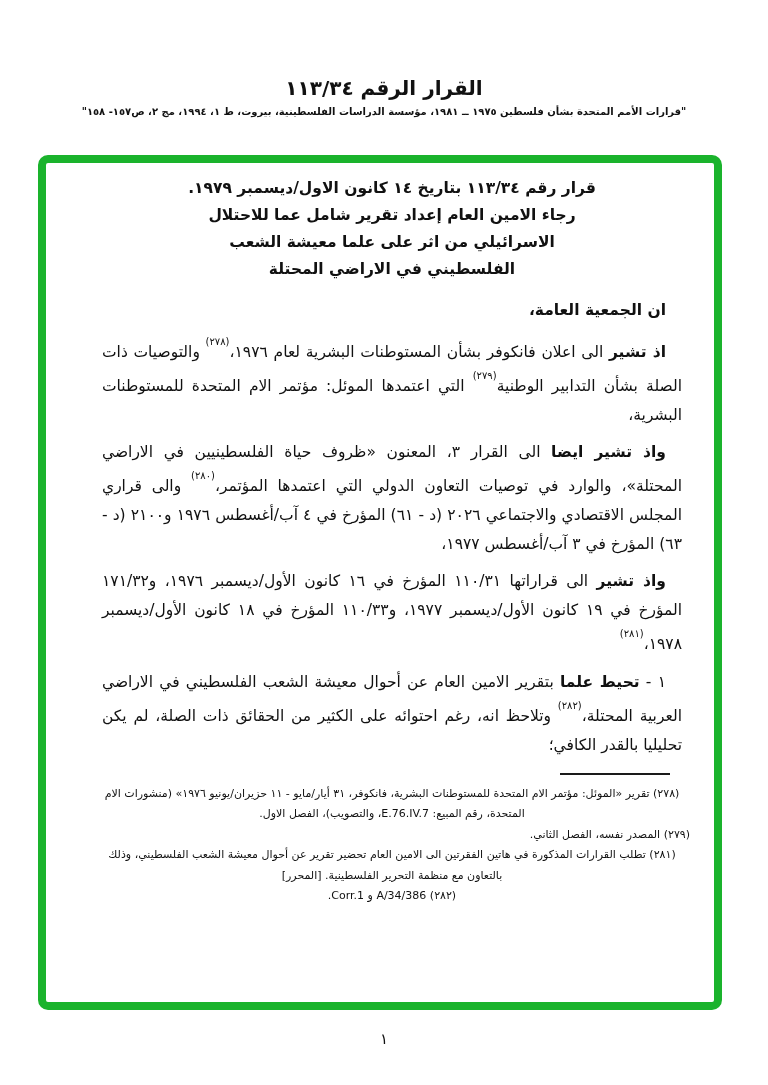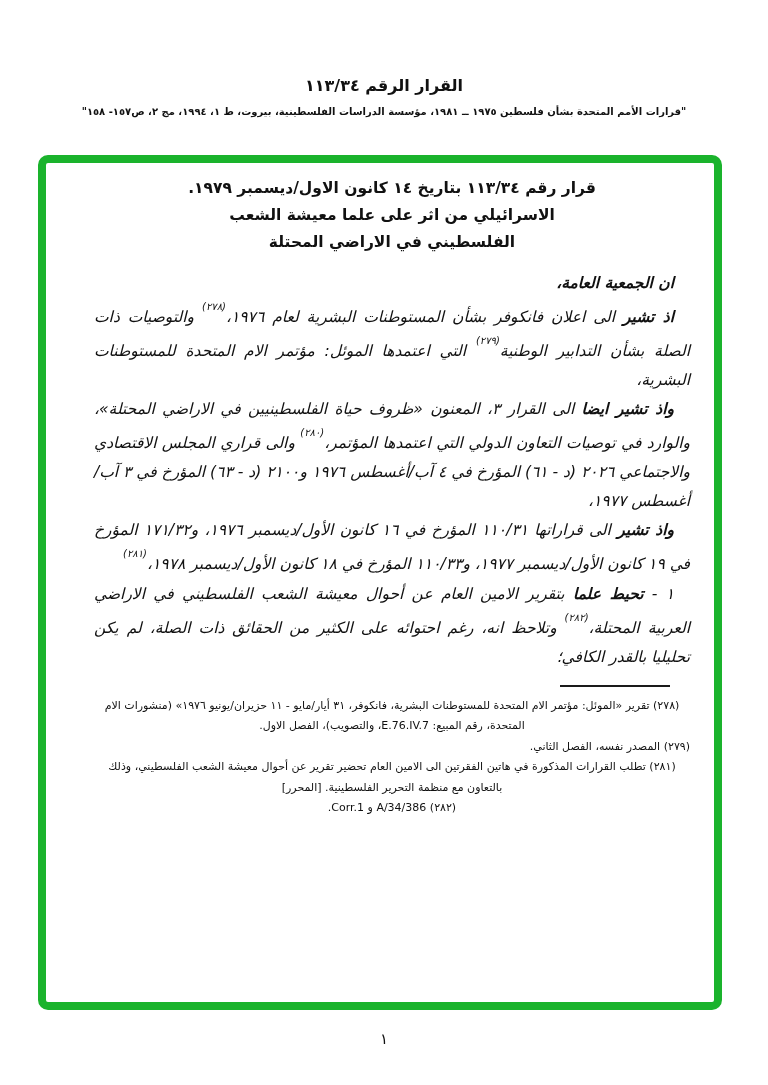--- a/index.html
+++ b/index.html
@@ -2,37 +2,37 @@
 <html><head>
 <meta charset="utf-8">
 <style>
   html,body{margin:0;padding:0;}
   body{
     width:768px;height:1085px;position:relative;background:#ffffff;
     font-family:"DejaVu Sans", sans-serif;color:#111;overflow:hidden;
   }
   .doc-title{
     position:absolute;top:76px;left:0;width:768px;text-align:center;
-    font-size:16px;font-weight:700;direction:rtl;
+    font-size:20px;font-weight:700;direction:rtl;
   }
   .doc-citation{
     position:absolute;top:106px;left:0;width:768px;text-align:center;
     font-size:10px;font-weight:700;direction:rtl;white-space:nowrap;
   }
   .res-box{
     position:absolute;left:38px;top:155px;box-sizing:border-box;
     width:684px;height:855px;
     border:8px solid #a21caf;border-radius:10px;
     padding:10px 24px 0 48px;
     direction:rtl;background:#fff;
   }
   .res-heading{text-align:center;font-weight:700;font-size:15.5px;line-height:27px;margin:2px 0 13px 0;}
   .res-heading div{white-space:nowrap;}
   .body-text{font-size:15.5px;line-height:29px;text-align:justify;}
-  .para{text-indent:16px;margin:0;font-style:italic;}
+  .para{text-indent:16px;margin:8px;}
   .para b{font-weight:700;}
   .supref{font-size:10px;position:relative;top:-6px;font-weight:400;}
   .fn-sep{width:110px;height:0;border-top:2px solid #1a1a1a;margin:13px 20px 9px auto;}
   .footnotes{font-size:11px;line-height:20.5px;}
   .fn{margin:0;}
   .fn.center{text-align:center;}
   .fn.start{text-align:right;}
   .fn.gap{margin-top:0;}
   .fn-marker{white-space:nowrap;}
   .page-number{
@@ -44,20 +44,21 @@
 <body>
 
 <div class="doc-title">القرار الرقم ١١٣/٣٤</div>
 
 <div class="doc-citation">"قرارات الأمم المتحدة بشأن فلسطين ١٩٧٥ ــ ١٩٨١، مؤسسة الدراسات الفلسطينية، بيروت، ط ١، ١٩٩٤، مج ٢، ص١٥٧- ١٥٨"</div>
 
 <div class="res-box" style="border-color: rgb(26, 179, 44);">
 
   <div class="res-heading">
     <div>قرار رقم ١١٣/٣٤ بتاريخ ١٤ كانون الاول/ديسمبر ١٩٧٩.</div>
+    <div>رجاء الامين العام إعداد تقرير شامل عما للاحتلال</div>
     <div>الاسرائيلي من اثر على علما معيشة الشعب</div>
     <div>الفلسطيني في الاراضي المحتلة</div>
   </div>
 
   <div class="body-text">
       <div class="para"><b>ان الجمعية العامة،</b></div>
       <div class="para"><b>اذ تشير</b><span> الى اعلان فانكوفر بشأن المستوطنات البشرية لعام ١٩٧٦،</span><sup class="supref">(٢٧٨)</sup><span> والتوصيات ذات الصلة بشأن التدابير الوطنية</span><sup class="supref">(٢٧٩)</sup><span> التي اعتمدها الموئل: مؤتمر الام المتحدة للمستوطنات البشرية،</span></div>
       <div class="para"><b>واذ تشير ايضا</b><span> الى القرار ٣، المعنون «ظروف حياة الفلسطينيين في الاراضي المحتلة»، والوارد في توصيات التعاون الدولي التي اعتمدها المؤتمر،</span><sup class="supref">(٢٨٠)</sup><span> والى قراري المجلس الاقتصادي والاجتماعي ٢٠٢٦ (د - ٦١) المؤرخ في ٤ آب/أغسطس ١٩٧٦ و٢١٠٠ (د - ٦٣) المؤرخ في ٣ آب/أغسطس ١٩٧٧،</span></div>
       <div class="para"><b>واذ تشير</b><span> الى قراراتها ١١٠/٣١ المؤرخ في ١٦ كانون الأول/ديسمبر ١٩٧٦، و١٧١/٣٢ المؤرخ في ١٩ كانون الأول/ديسمبر ١٩٧٧، و١١٠/٣٣ المؤرخ في ١٨ كانون الأول/ديسمبر ١٩٧٨،</span><sup class="supref">(٢٨١)</sup></div>
       <div class="para"><span>١ - </span><b>تحيط علما</b><span> بتقرير الامين العام عن أحوال معيشة الشعب الفلسطيني في الاراضي العربية المحتلة،</span><sup class="supref">(٢٨٢)</sup><span> وتلاحظ انه، رغم احتوائه على الكثير من الحقائق ذات الصلة، لم يكن تحليليا بالقدر الكافي؛</span></div>

